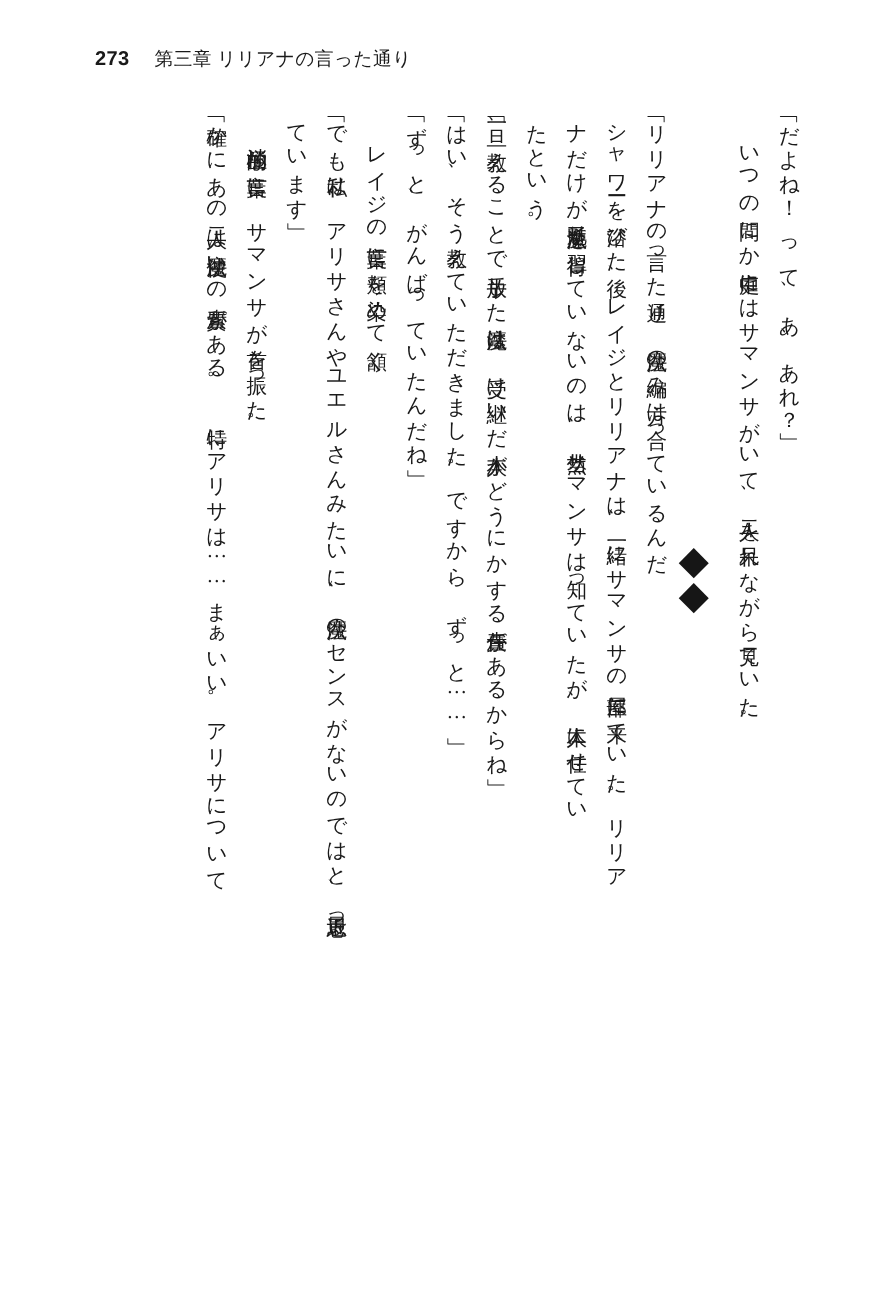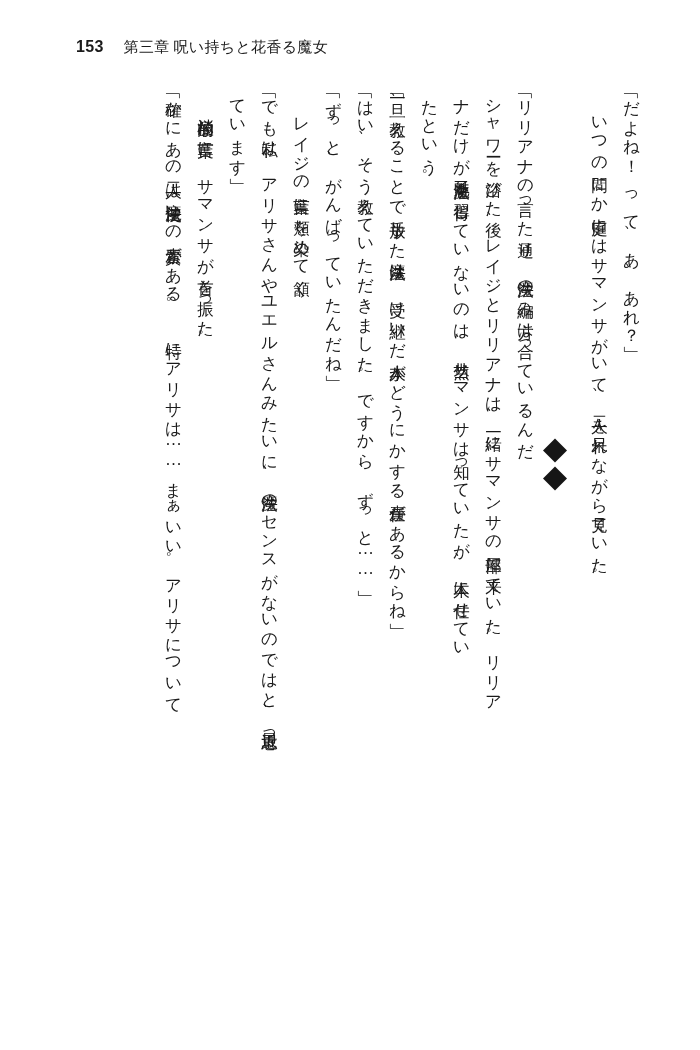--- a/index.html
+++ b/index.html
@@ -92,22 +92,22 @@
   .ornament .dia.d1 { top: 354px; }
   .ornament .dia.d2 { top: 382px; }
 
 </style>
 </head>
 <body>
 
 <div class="page">
 
   <div class="header">
-    <span class="folio">153</span>
-    <span class="chapter">第三章 呪い持ちと花香る魔女</span>
+    <span class="folio">273</span>
+    <span class="chapter">第三章 リリアナの言った通り</span>
   </div>
 
   <div class="body-area">
 
     <div class="col">「だよね！　って、あ、あれ？」</div>
     <div class="col">　いつの間にか中庭にはサマンサがいて、二人を呆れながら見ていた。</div>
 
     <div class="ornament">
       <span class="dia d1"></span>
       <span class="dia d2"></span>

